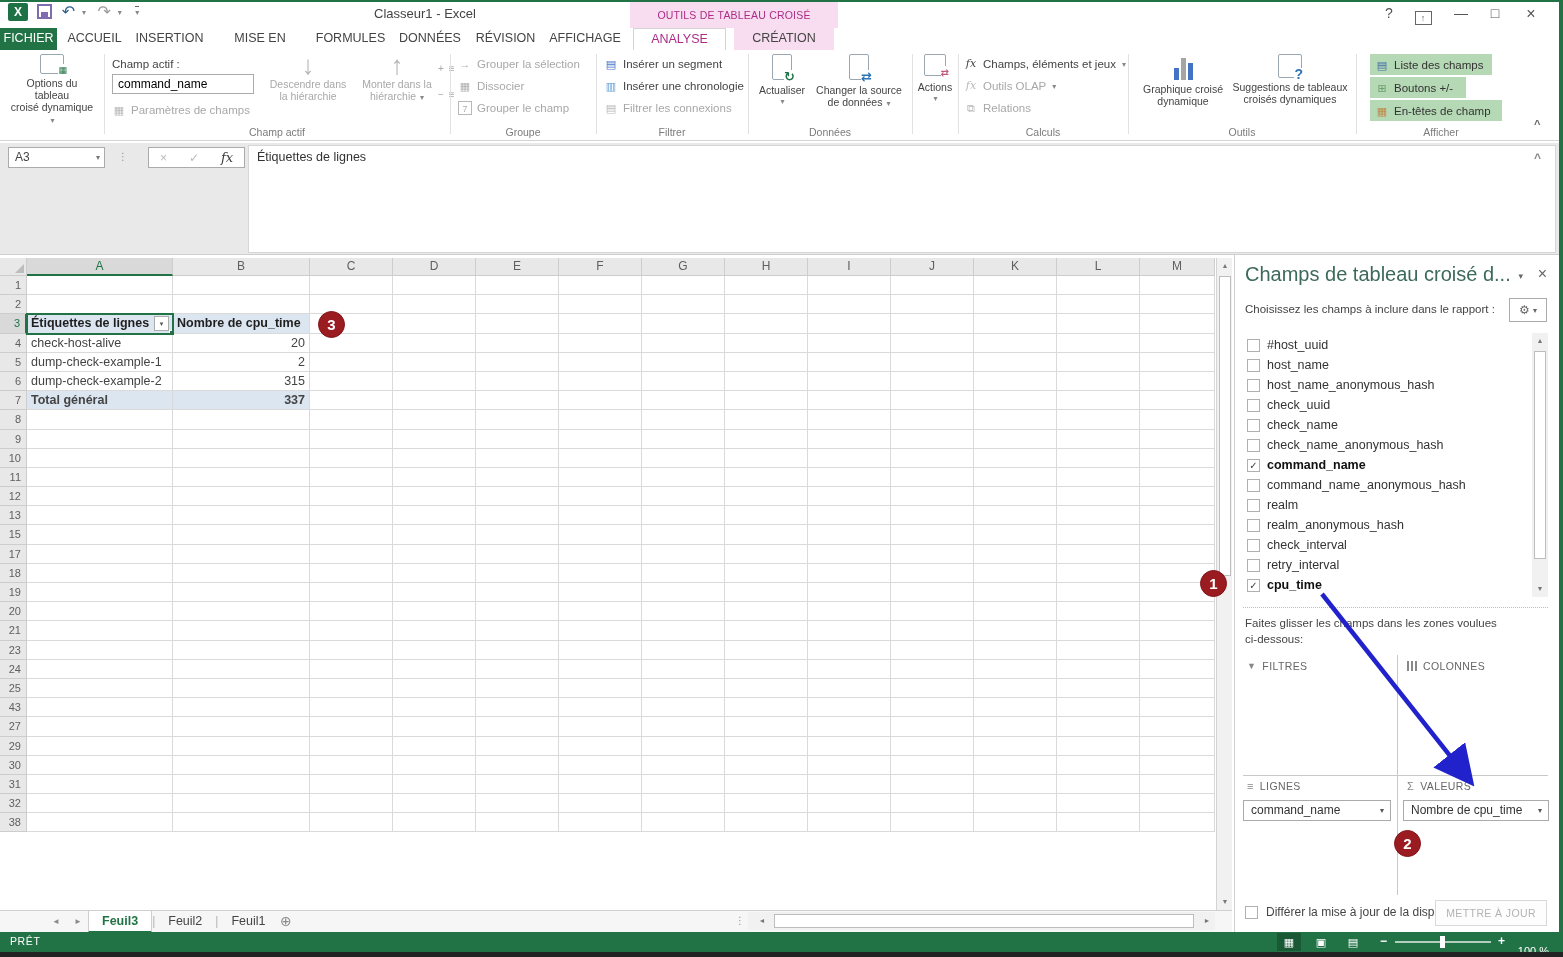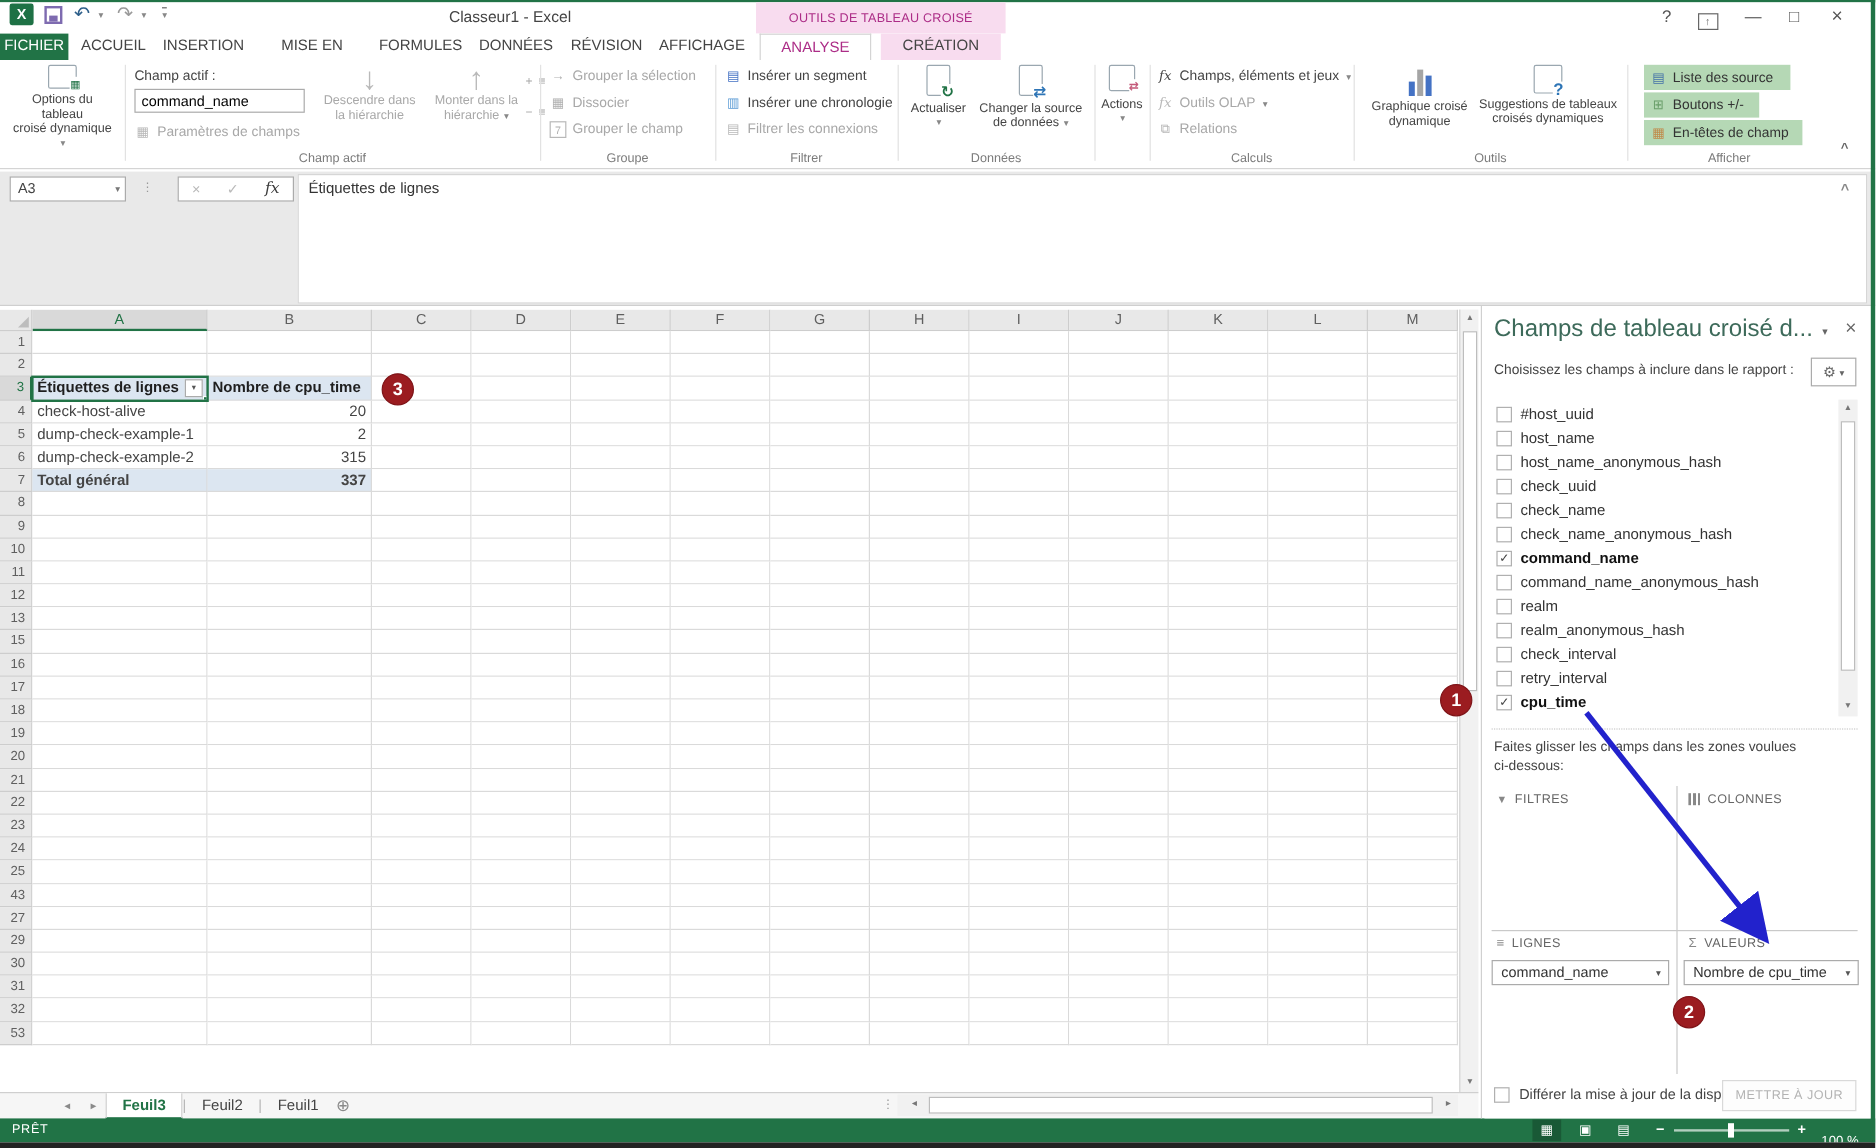--- a/index.html
+++ b/index.html
@@ -313,21 +313,21 @@
         <span style="margin-top:3px">Suggestions de tableaux</span>
         <span>croisés dynamiques</span>
       </div>
       <div class="glabel">Outils</div>
     </div>
     <div class="rdiv" style="left:1356px"></div>
 
     <div class="rgrp" style="left:1356px;width:170px">
       <div class="toggle" style="left:14px;top:4px;width:122px">
         <span class="ic14" style="color:#4472a8">▤</span>
-        <span>Liste des source</span>
+        <span>Liste des champs</span>
         </div>
       <div class="toggle" style="left:14px;top:27px;width:96px">
         <span class="ic14" style="color:#6a9e6a">⊞</span>
         <span>Boutons +/-</span>
         </div>
       <div class="toggle" style="left:14px;top:50px;width:132px">
         <span class="ic14" style="color:#c08a4a">▦</span>
         <span>En-têtes de champ</span>
         </div>
       <div class="glabel">Afficher</div>
@@ -592,36 +592,20 @@
           <div class="gcell" style="width: 83px;"></div>
           <div class="gcell" style="width: 83px;"></div>
           <div class="gcell" style="width: 83px;"></div>
           <div class="gcell" style="width: 83px;"></div>
           <div class="gcell" style="width: 83px;"></div>
           <div class="gcell" style="width: 83px;"></div>
           <div class="gcell" style="width: 83px;"></div>
           <div class="gcell" style="width: 75px;"></div>
         </div>
         <div class="grow">
-          <div class="rowh">16</div>
-          <div class="gcell" style="width: 146px;"></div>
-          <div class="gcell" style="width: 137px;"></div>
-          <div class="gcell" style="width: 83px;"></div>
-          <div class="gcell" style="width: 83px;"></div>
-          <div class="gcell" style="width: 83px;"></div>
-          <div class="gcell" style="width: 83px;"></div>
-          <div class="gcell" style="width: 83px;"></div>
-          <div class="gcell" style="width: 83px;"></div>
-          <div class="gcell" style="width: 83px;"></div>
-          <div class="gcell" style="width: 83px;"></div>
-          <div class="gcell" style="width: 83px;"></div>
-          <div class="gcell" style="width: 83px;"></div>
-          <div class="gcell" style="width: 75px;"></div>
-        </div>
-        <div class="grow">
           <div class="rowh">17</div>
           <div class="gcell" style="width: 146px;"></div>
           <div class="gcell" style="width: 137px;"></div>
           <div class="gcell" style="width: 83px;"></div>
           <div class="gcell" style="width: 83px;"></div>
           <div class="gcell" style="width: 83px;"></div>
           <div class="gcell" style="width: 83px;"></div>
           <div class="gcell" style="width: 83px;"></div>
           <div class="gcell" style="width: 83px;"></div>
           <div class="gcell" style="width: 83px;"></div>
@@ -688,36 +672,20 @@
           <div class="gcell" style="width: 83px;"></div>
           <div class="gcell" style="width: 83px;"></div>
           <div class="gcell" style="width: 83px;"></div>
           <div class="gcell" style="width: 83px;"></div>
           <div class="gcell" style="width: 83px;"></div>
           <div class="gcell" style="width: 83px;"></div>
           <div class="gcell" style="width: 83px;"></div>
           <div class="gcell" style="width: 75px;"></div>
         </div>
         <div class="grow">
-          <div class="rowh">22</div>
-          <div class="gcell" style="width: 146px;"></div>
-          <div class="gcell" style="width: 137px;"></div>
-          <div class="gcell" style="width: 83px;"></div>
-          <div class="gcell" style="width: 83px;"></div>
-          <div class="gcell" style="width: 83px;"></div>
-          <div class="gcell" style="width: 83px;"></div>
-          <div class="gcell" style="width: 83px;"></div>
-          <div class="gcell" style="width: 83px;"></div>
-          <div class="gcell" style="width: 83px;"></div>
-          <div class="gcell" style="width: 83px;"></div>
-          <div class="gcell" style="width: 83px;"></div>
-          <div class="gcell" style="width: 83px;"></div>
-          <div class="gcell" style="width: 75px;"></div>
-        </div>
-        <div class="grow">
           <div class="rowh">23</div>
           <div class="gcell" style="width: 146px;"></div>
           <div class="gcell" style="width: 137px;"></div>
           <div class="gcell" style="width: 83px;"></div>
           <div class="gcell" style="width: 83px;"></div>
           <div class="gcell" style="width: 83px;"></div>
           <div class="gcell" style="width: 83px;"></div>
           <div class="gcell" style="width: 83px;"></div>
           <div class="gcell" style="width: 83px;"></div>
           <div class="gcell" style="width: 83px;"></div>
@@ -848,21 +816,21 @@
           <div class="gcell" style="width: 83px;"></div>
           <div class="gcell" style="width: 83px;"></div>
           <div class="gcell" style="width: 83px;"></div>
           <div class="gcell" style="width: 83px;"></div>
           <div class="gcell" style="width: 83px;"></div>
           <div class="gcell" style="width: 83px;"></div>
           <div class="gcell" style="width: 83px;"></div>
           <div class="gcell" style="width: 75px;"></div>
         </div>
         <div class="grow">
-          <div class="rowh">53</div>
+          <div class="rowh">38</div>
           <div class="gcell" style="width: 146px;"></div>
           <div class="gcell" style="width: 137px;"></div>
           <div class="gcell" style="width: 83px;"></div>
           <div class="gcell" style="width: 83px;"></div>
           <div class="gcell" style="width: 83px;"></div>
           <div class="gcell" style="width: 83px;"></div>
           <div class="gcell" style="width: 83px;"></div>
           <div class="gcell" style="width: 83px;"></div>
           <div class="gcell" style="width: 83px;"></div>
           <div class="gcell" style="width: 83px;"></div>

